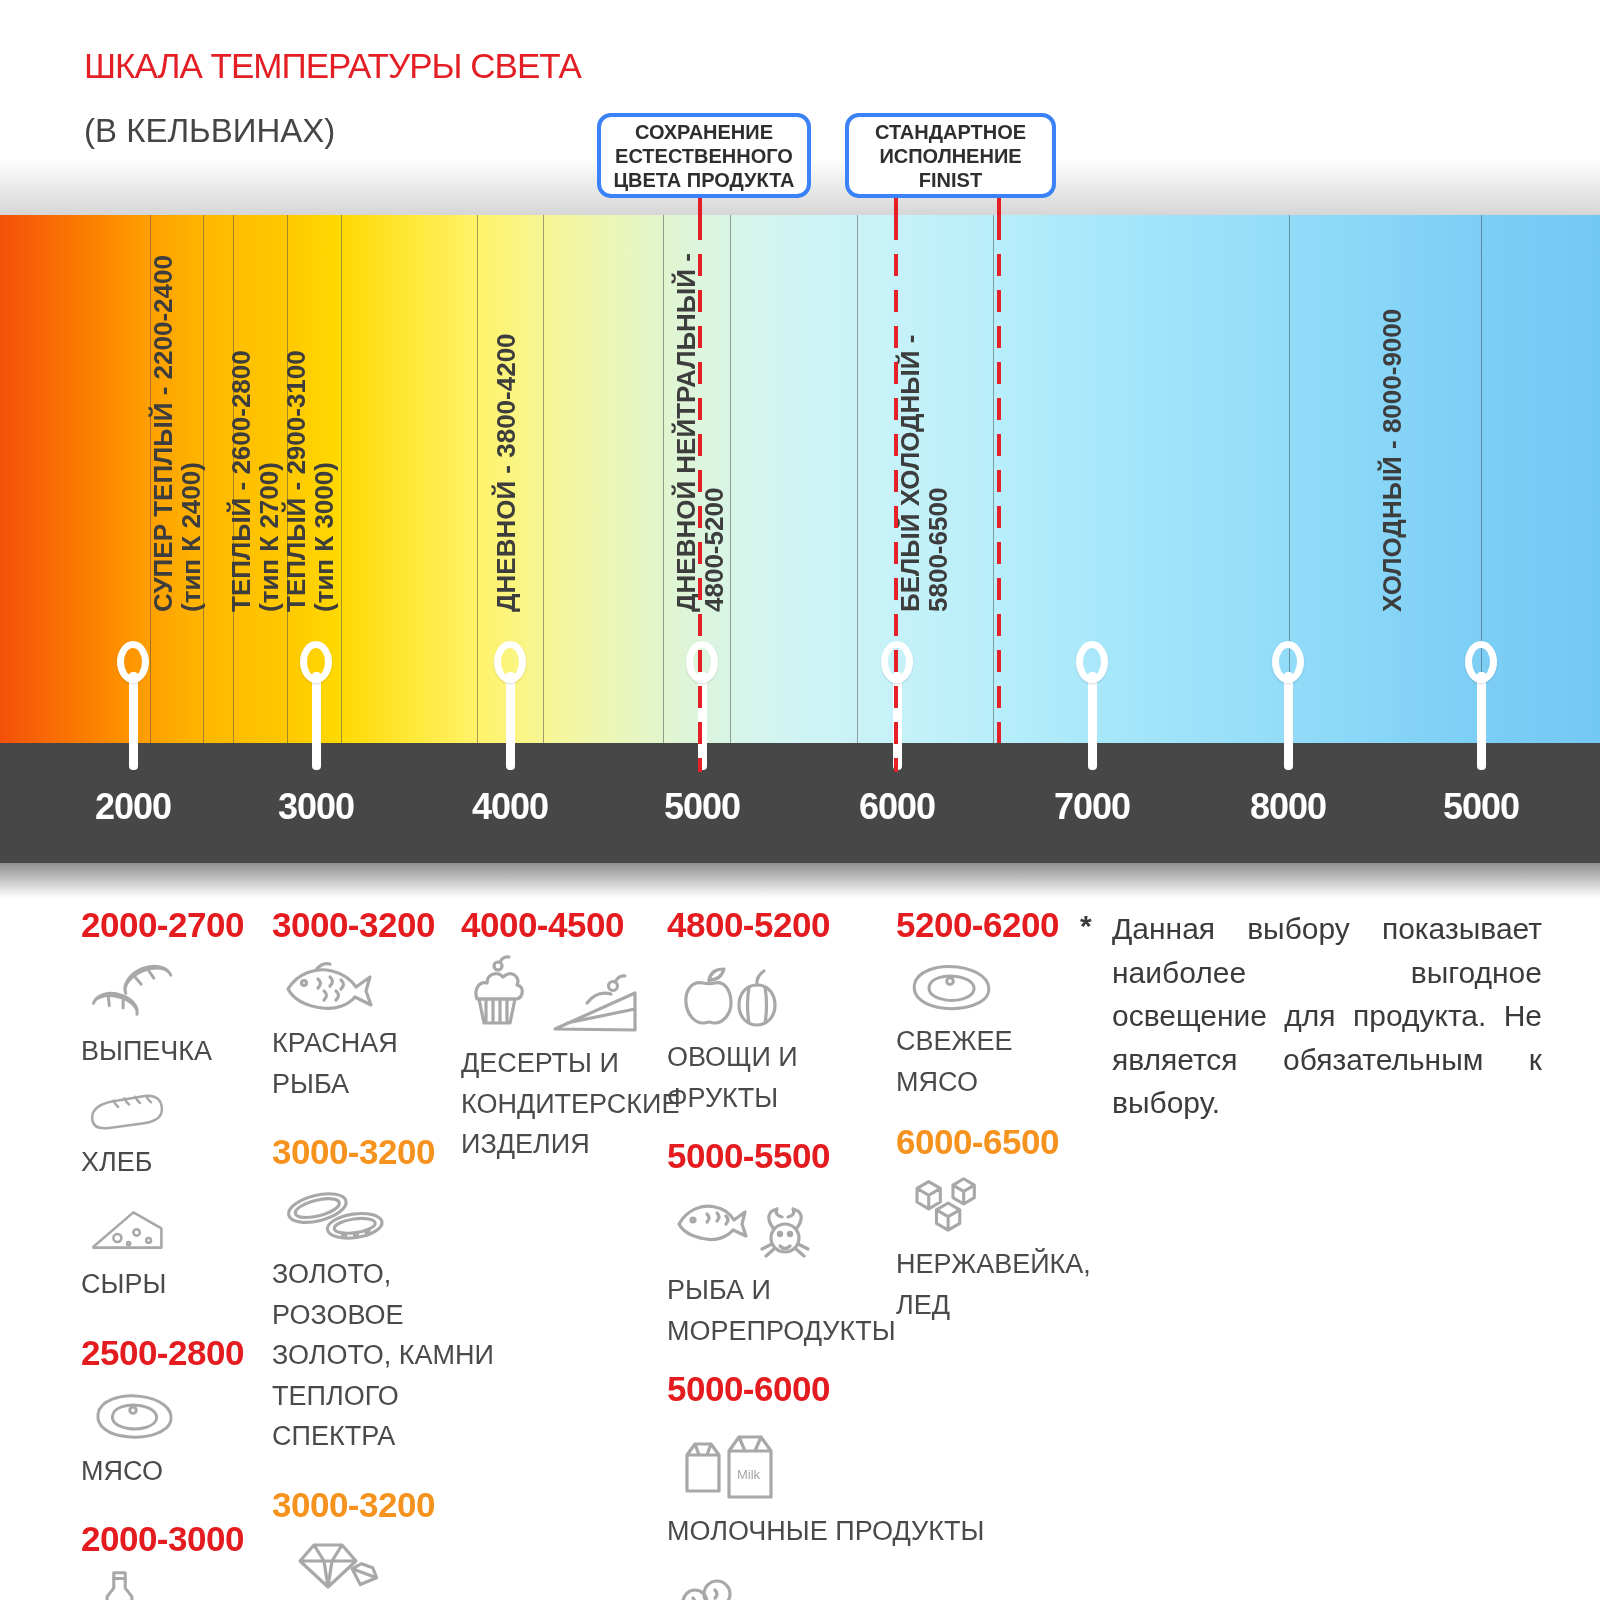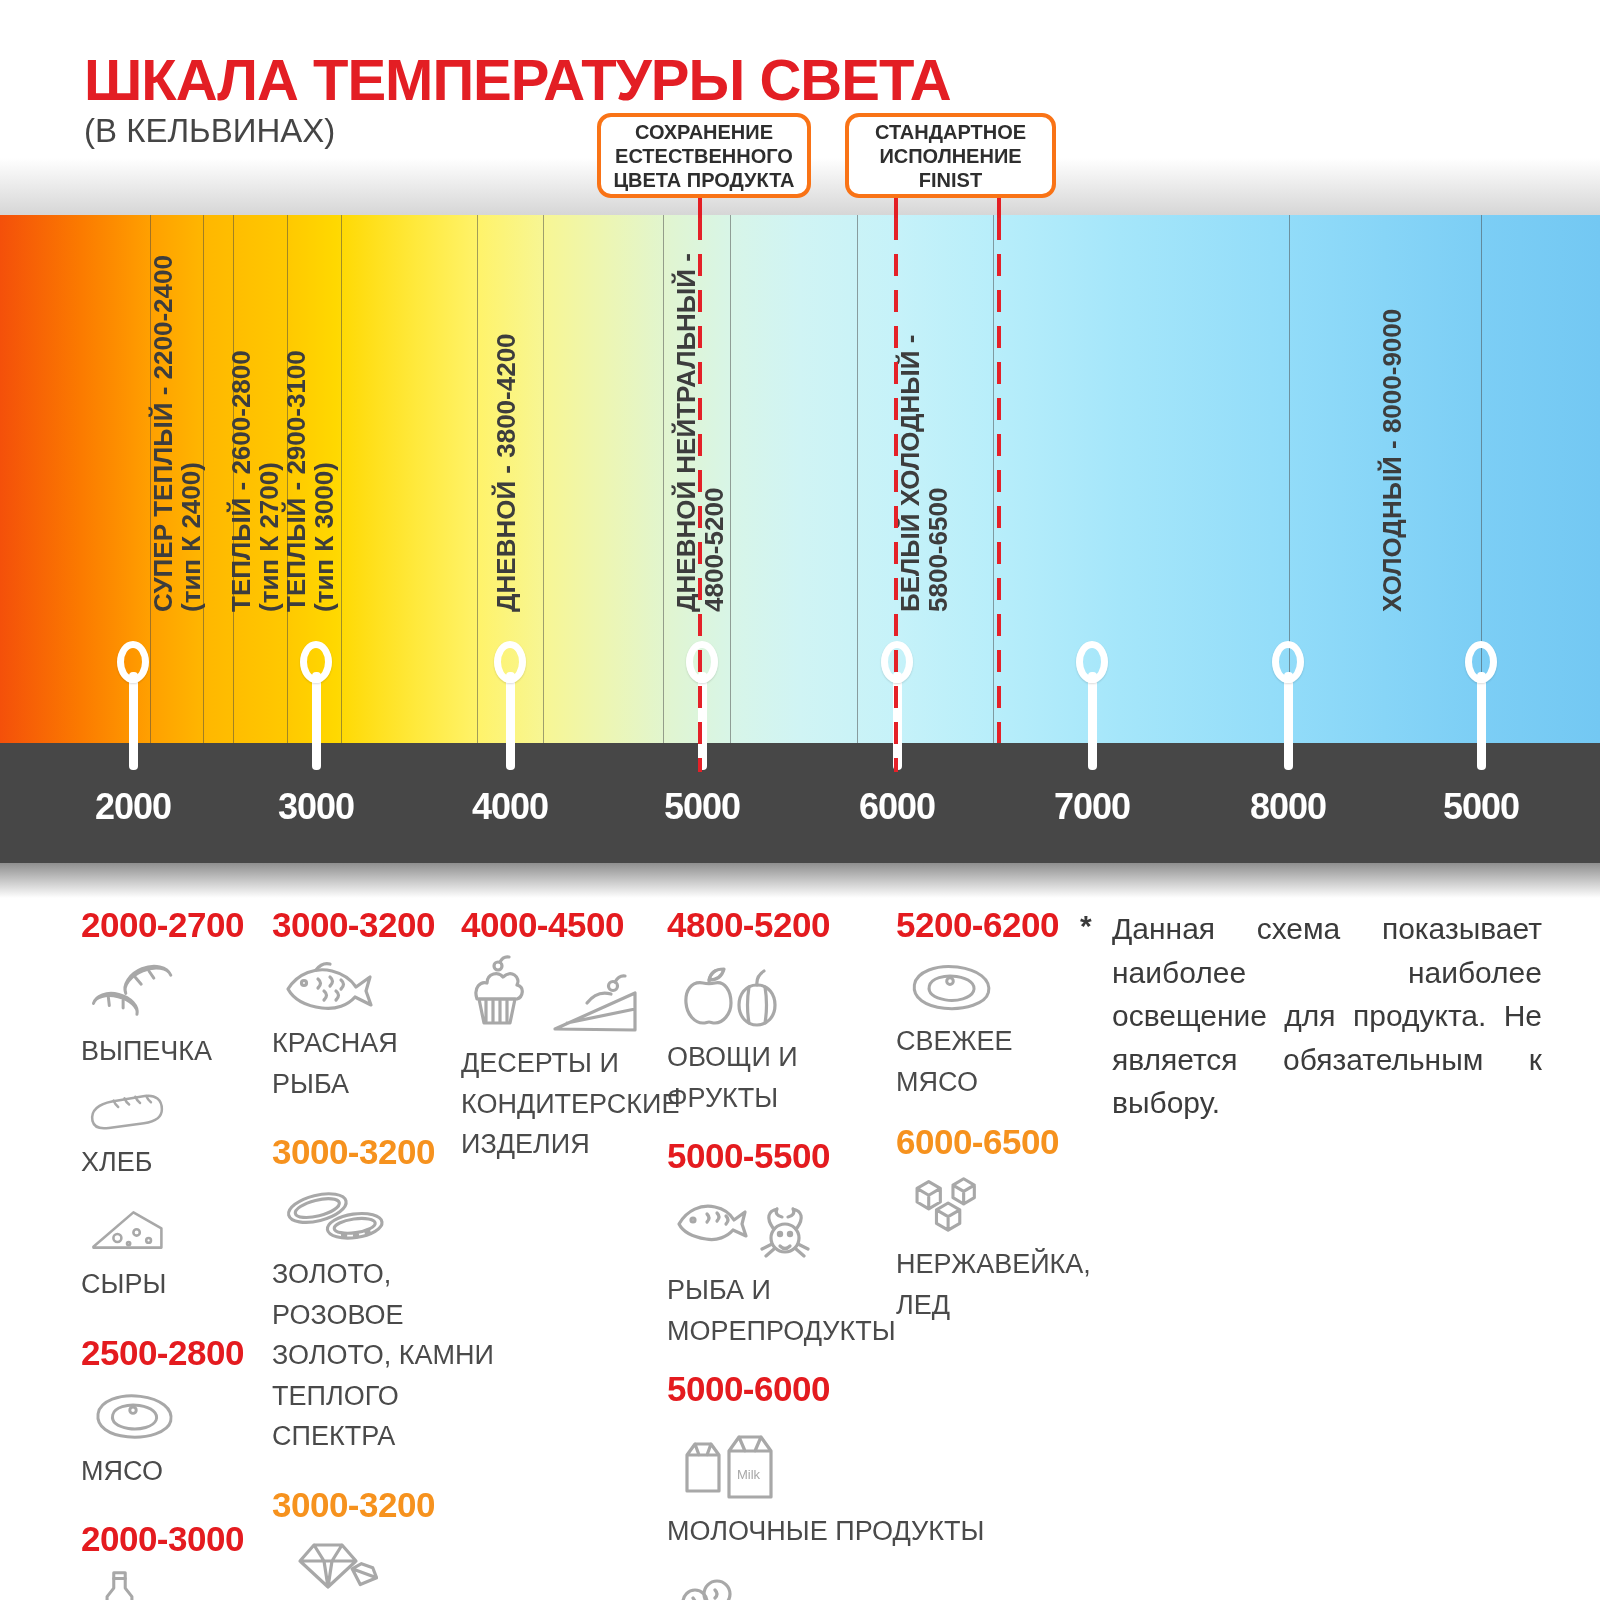--- a/index.html
+++ b/index.html
@@ -1,19 +1,19 @@
 <!DOCTYPE html>
 <html><head>
 <meta charset="utf-8">
 <style>
   html,body{margin:0;padding:0;background:#fff;}
   .stage{position:relative;width:1600px;height:1600px;background:#fff;overflow:hidden;
          font-family:"Liberation Sans", sans-serif;}
   
-  .title{position:absolute;left:84px;top:46px;font-size:58px;font-weight:bold;color:#e31e24;letter-spacing:-1px;white-space:nowrap;}
+  .title{position:absolute;left:84px;top:46px;font-size:35px;font-weight:normal;color:#e31e24;letter-spacing:-1px;white-space:nowrap;}
   .subtitle{position:absolute;left:84px;top:112px;font-size:33px;color:#454545;}
   
   .topshade{position:absolute;left:0;top:158px;width:1600px;height:57px;background:linear-gradient(to bottom,#ffffff 0%,#d6d6d6 100%);}
   .bottomshade{position:absolute;left:0;top:863px;width:1600px;height:35px;background:linear-gradient(to bottom,#8f8f8f 0%,#ffffff 100%);}
   
   .strip{position:absolute;left:0;top:215px;width:1600px;height:528px;
     background:linear-gradient(to right,
       #f4500a 0%, #fb7a00 5%, #ffa000 9.4%, #ffb800 13%, #ffc900 18%, #ffd800 21%,
       #ffe93c 26%, #fff36b 30%, #f7f694 34%, #ecf6b4 38%, #e0f5d2 42%, #d7f5e9 46%,
       #d0f4f4 50%, #c6f2f9 56%, #b8eefa 62%, #a5e6fa 70%, #92dcf9 80.5%, #7ccef5 92.5%, #73c8f3 100%);}
@@ -24,21 +24,21 @@
   
   .pin-head{position:absolute;top:641px;width:18px;height:28px;border:7px solid #fff;border-radius:50%;z-index:3;box-shadow:0 1px 2px rgba(0,0,0,0.15);}
   .pin-stem{position:absolute;top:672px;width:9px;height:98px;background:#fff;border-radius:4px;z-index:3;}
   
   .dashline{position:absolute;width:4px;background:repeating-linear-gradient(to bottom,#e42128 0 22px,transparent 22px 36px);z-index:4;}
   .solidstub{position:absolute;width:4px;background:#e31e24;top:198px;height:20px;z-index:4;}
   
   .band{position:absolute;left:0;top:743px;width:1600px;height:120px;background:#474747;z-index:2;}
   .tick{position:absolute;top:786px;width:200px;text-align:center;font-size:36px;font-weight:bold;color:#fff;z-index:5;letter-spacing:-1px;}
   
-  .callout{position:absolute;top:113px;height:85px;background:#fff;border:4px solid #f97316;border-radius:14px;z-index:6;
+  .callout{position:absolute;top:113px;height:85px;background:#fff;border:4px solid #3b82f6;border-radius:14px;z-index:6;
            display:flex;align-items:center;justify-content:center;text-align:center;
            font-weight:bold;font-size:20px;line-height:1.2;color:#2e2e2e;padding:0 10px;box-sizing:border-box;}
   
   .col{position:absolute;top:905px;}
   .range{font-size:35px;font-weight:bold;margin:0 0 8px 0;letter-spacing:-0.5px;}
   .range.red{color:#e41b1f;} .range.orange{color:#f6921e;}
   .lab{font-size:27px;line-height:1.5;color:#4a4a4a;}
   .icon{margin:8px 0 4px 6px;}
   .icon svg{stroke:#a8a8a8;fill:none;stroke-width:3.2;stroke-linecap:round;stroke-linejoin:round;}
   .sec{margin-bottom:28px;margin-left:24px;}
@@ -375,16 +375,16 @@
             <path d="M46,34 L58,41 L58,55 L46,62 L34,55 L34,41 Z M34,41 L46,48 L58,41 M46,48 L46,62"></path>
           </svg>
         </div>
         <div class="lab" style="width:200px">НЕРЖАВЕЙКА, ЛЕД</div>
       </div>
     </div>
   </div>
 
   <div class="footnote">
     <div class="fn-mark">*</div>
-    <div class="fn-text">Данная схема показывает наиболее наиболее освещение для продукта. Не является обязательным к выбору.</div>
+    <div class="fn-text">Данная выбору показывает наиболее выгодное освещение для продукта. Не является обязательным к выбору.</div>
   </div>
 
 </div>
 
 </body></html>

